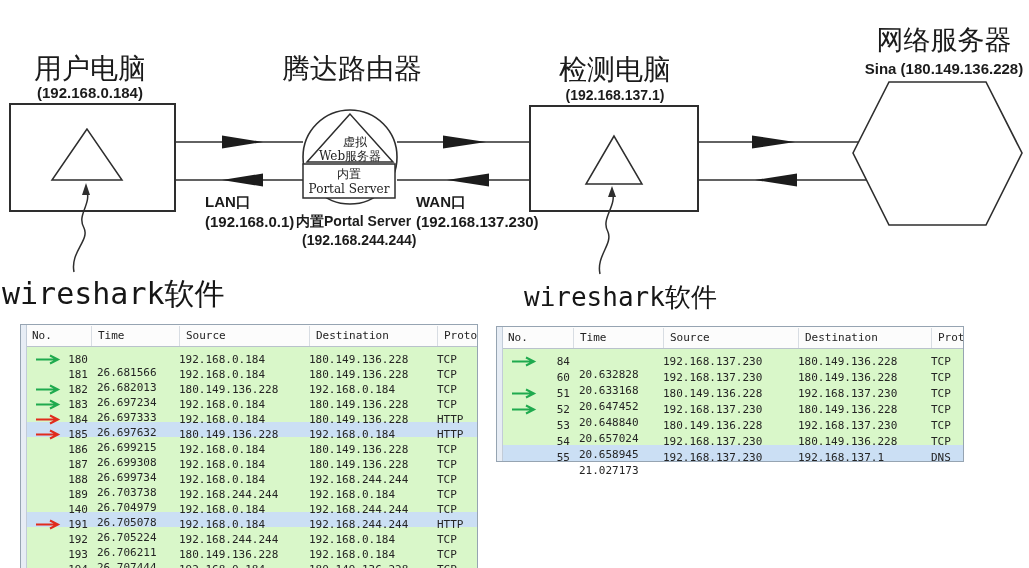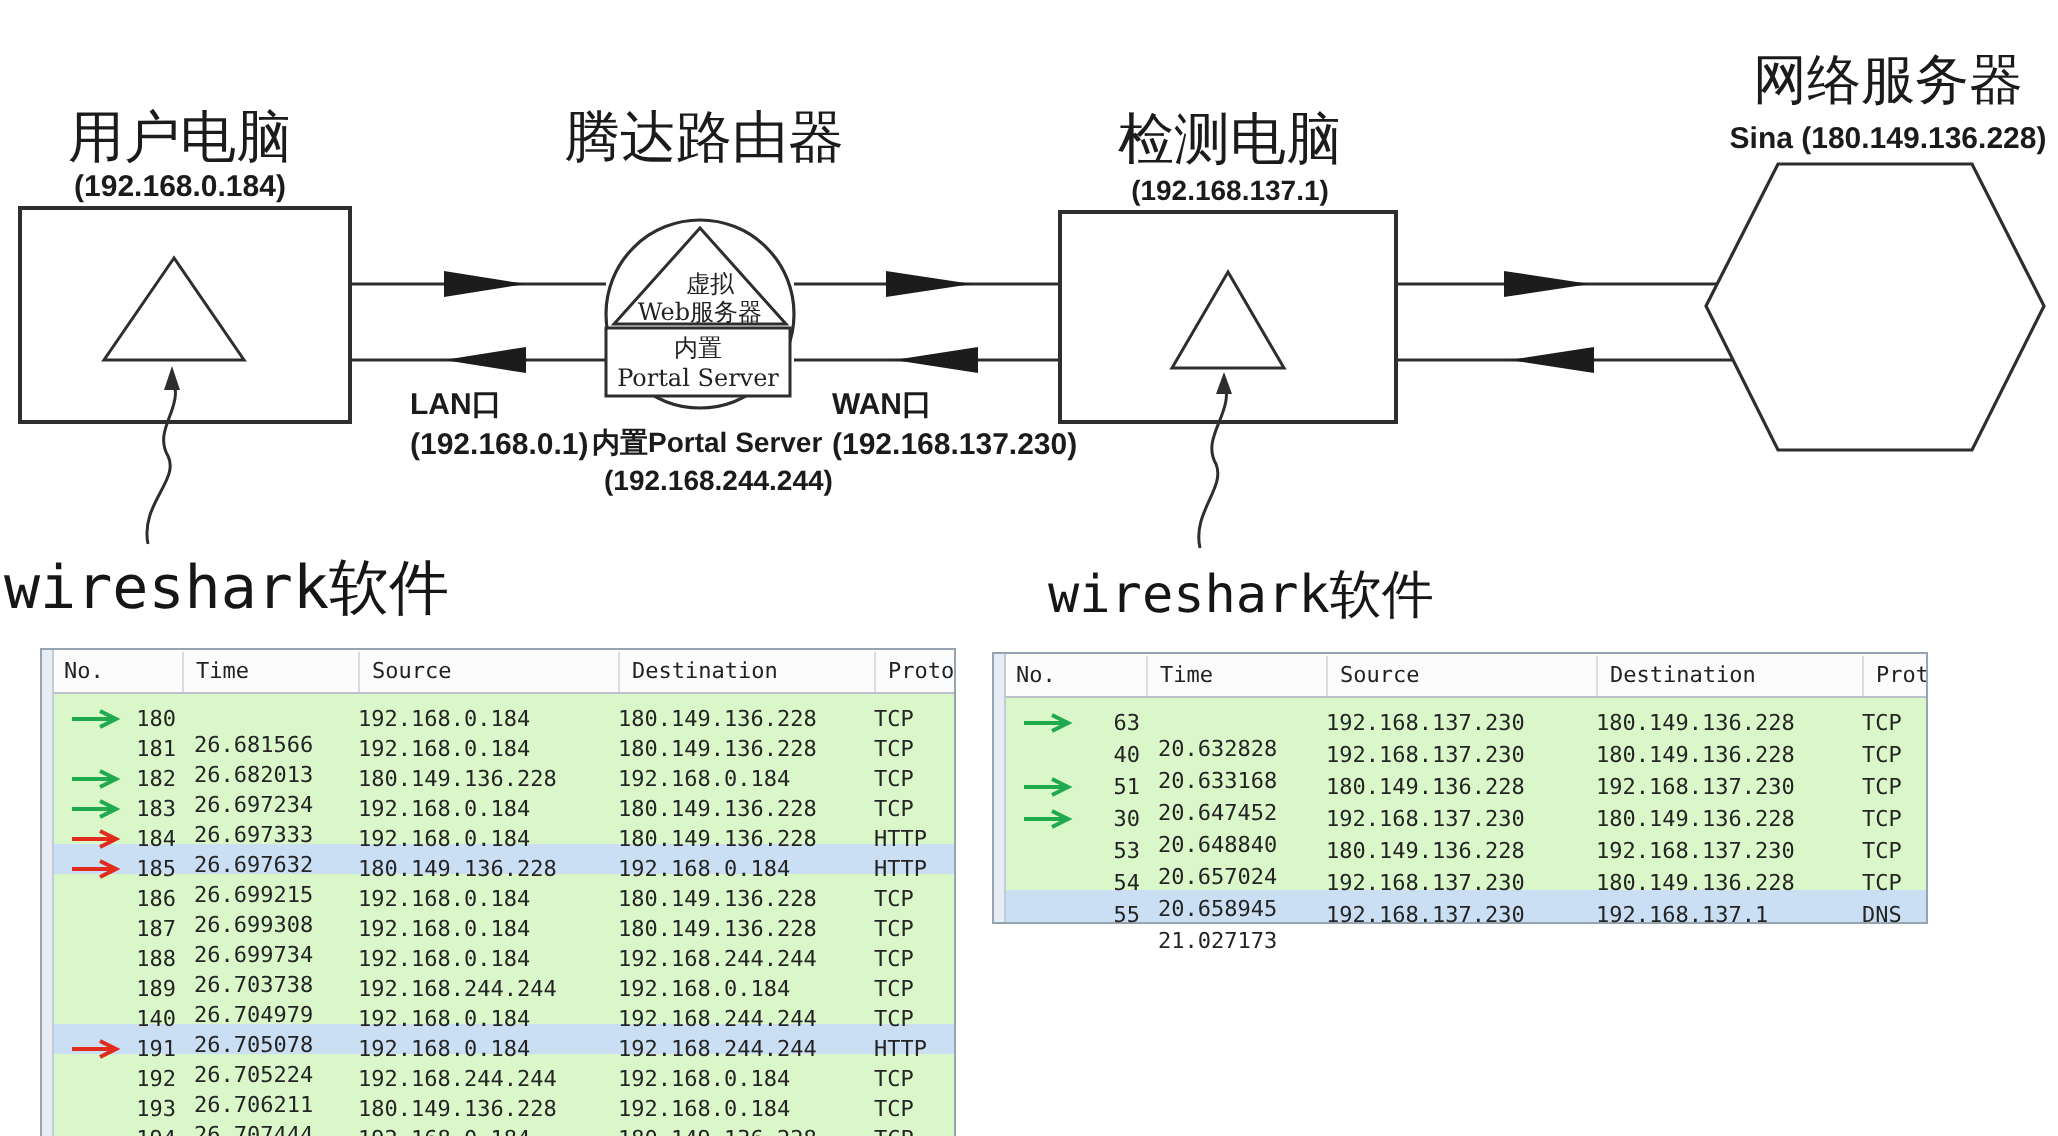--- a/index.html
+++ b/index.html
@@ -268,29 +268,29 @@
           <div class="pt-hcell">Destination</div>
           <div class="pt-hcell">Protocol</div>
         </div>
       <div class="pt-body">
           <div class="pt-row">
             <span class="pt-marker">
               <svg width="26" height="11" viewBox="0 0 26 11" aria-hidden="true">
                 <path d="M1,5.5 H23 M15,1.5 L23,5.5 L15,9.5" fill="none" stroke="#1faa4e" stroke-width="2"></path>
               </svg>
             </span>
-            <span class="pt-cell c-no">63</span>
+            <span class="pt-cell c-no">84</span>
             <span class="pt-cell c-time">20.632828</span>
             <span class="pt-cell c-source">192.168.137.230</span>
             <span class="pt-cell c-destination">180.149.136.228</span>
             <span class="pt-cell c-protocol">TCP</span>
           </div>
           <div class="pt-row">
             <span class="pt-marker"></span>
-            <span class="pt-cell c-no">40</span>
+            <span class="pt-cell c-no">60</span>
             <span class="pt-cell c-time">20.633168</span>
             <span class="pt-cell c-source">192.168.137.230</span>
             <span class="pt-cell c-destination">180.149.136.228</span>
             <span class="pt-cell c-protocol">TCP</span>
           </div>
           <div class="pt-row">
             <span class="pt-marker">
               <svg width="26" height="11" viewBox="0 0 26 11" aria-hidden="true">
                 <path d="M1,5.5 H23 M15,1.5 L23,5.5 L15,9.5" fill="none" stroke="#1faa4e" stroke-width="2"></path>
               </svg>
@@ -300,21 +300,21 @@
             <span class="pt-cell c-source">180.149.136.228</span>
             <span class="pt-cell c-destination">192.168.137.230</span>
             <span class="pt-cell c-protocol">TCP</span>
           </div>
           <div class="pt-row">
             <span class="pt-marker">
               <svg width="26" height="11" viewBox="0 0 26 11" aria-hidden="true">
                 <path d="M1,5.5 H23 M15,1.5 L23,5.5 L15,9.5" fill="none" stroke="#1faa4e" stroke-width="2"></path>
               </svg>
             </span>
-            <span class="pt-cell c-no">30</span>
+            <span class="pt-cell c-no">52</span>
             <span class="pt-cell c-time">20.648840</span>
             <span class="pt-cell c-source">192.168.137.230</span>
             <span class="pt-cell c-destination">180.149.136.228</span>
             <span class="pt-cell c-protocol">TCP</span>
           </div>
           <div class="pt-row">
             <span class="pt-marker"></span>
             <span class="pt-cell c-no">53</span>
             <span class="pt-cell c-time">20.657024</span>
             <span class="pt-cell c-source">180.149.136.228</span>

